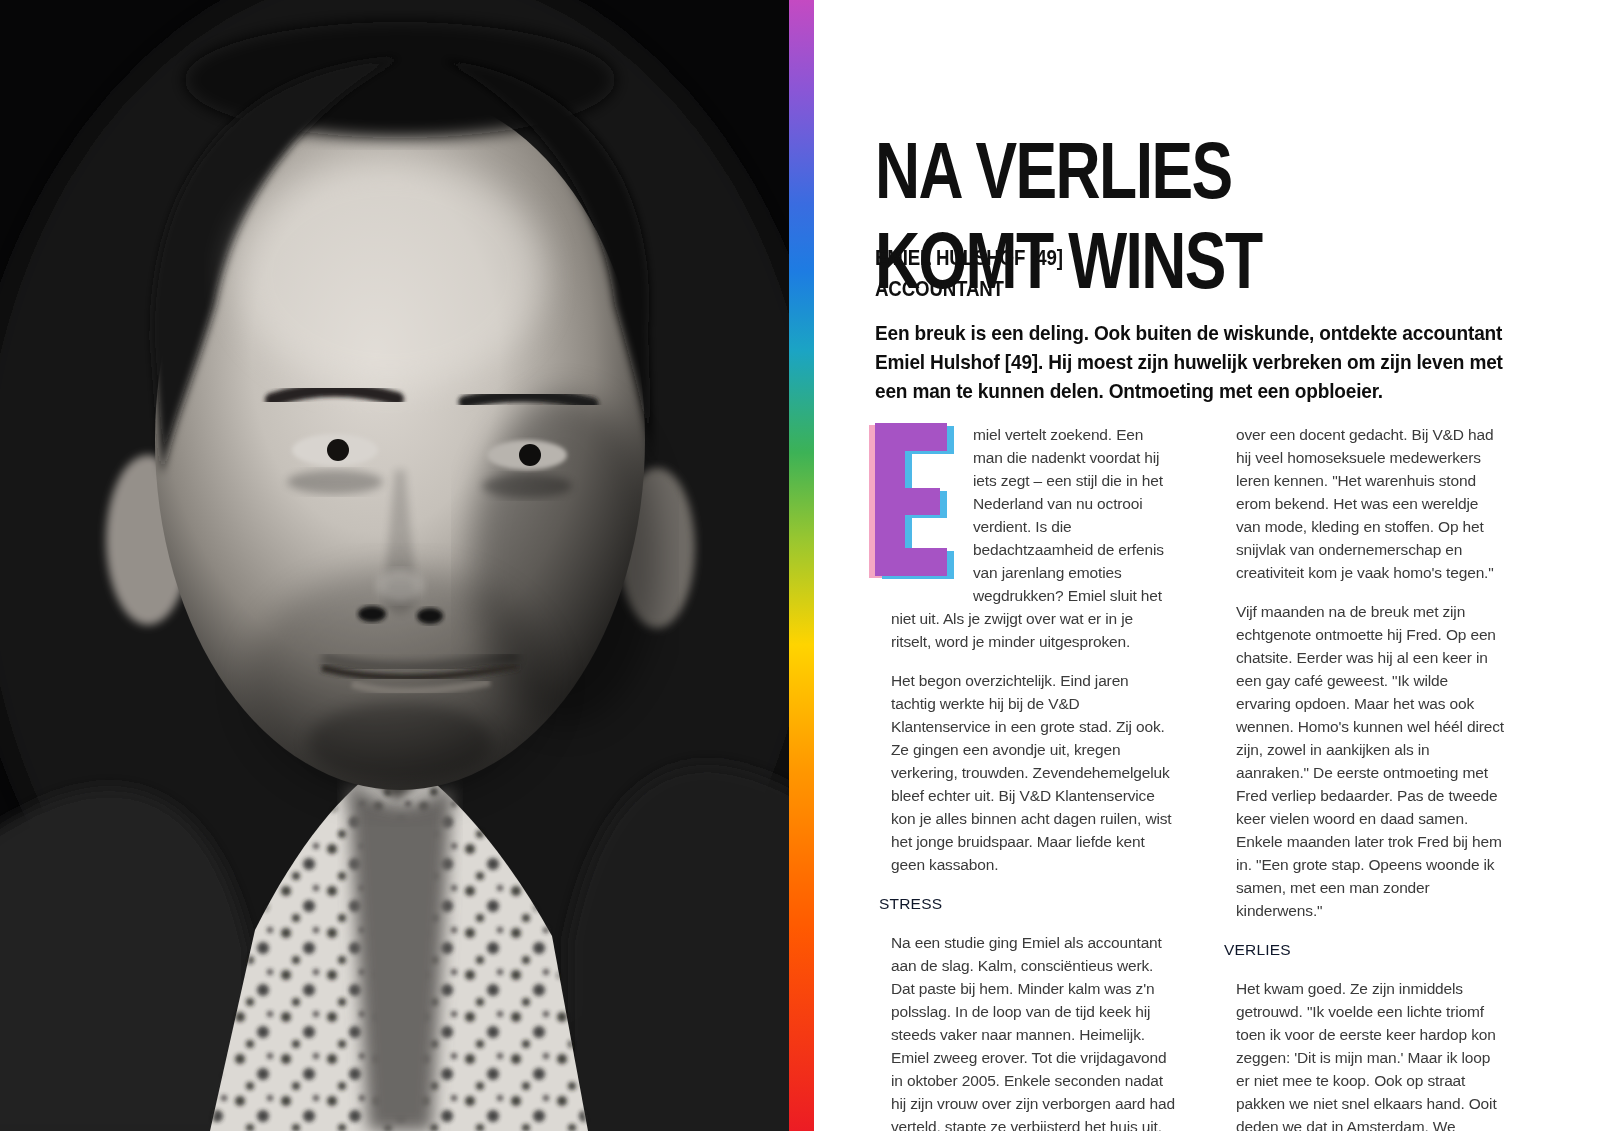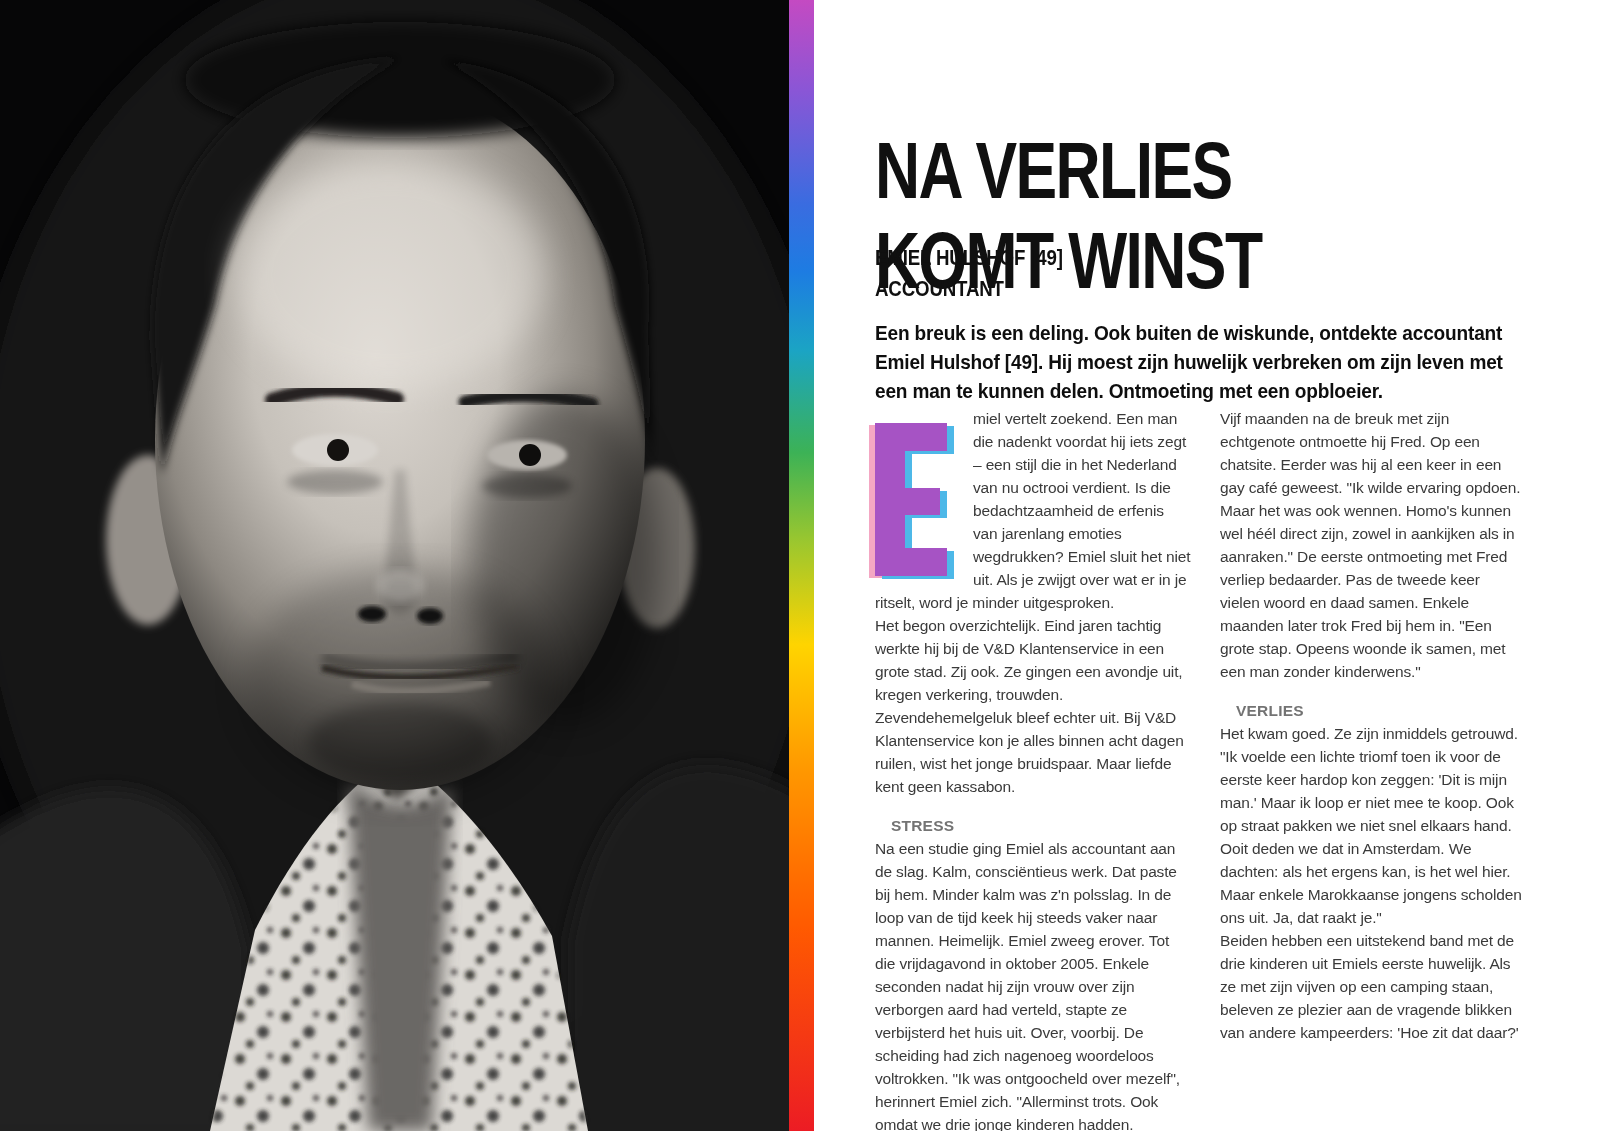--- a/index.html
+++ b/index.html
@@ -55,31 +55,31 @@
     letter-spacing:-0.2px;
     color:#0e0e0e;
     transform:scaleX(0.93); transform-origin:left top;
   }
 
   .col { position:absolute; top:407px; }
   .col1 { left:875px; width:316px; }
   .col2 { left:1220px; width:302px; }
 
   .col p {
-    margin:0;
+    margin:16px;
     font-size:15.5px; line-height:23px;
     letter-spacing:-0.15px;
     color:var(--body,#3a3a3a);
   }
   .sec {
-    margin:16px 0 0 16px;
+    margin:16px 0 0 4px;
     font-size:15.5px; line-height:23px;
-    font-weight:bold;
+    font-weight:normal;
     letter-spacing:0.2px;
-    color:#737373;
+    color:#0f172a;
   }
 
   
   .dropcap {
     position:relative;
     float:left;
     width:88px; height:156px;
     margin:16px 10px 6px 0;
   }
   .dropcap .e {
@@ -208,19 +208,20 @@
   </div>
   <p>miel vertelt zoekend. Een man die nadenkt voordat hij iets zegt – een stijl die in het Nederland van nu octrooi verdient. Is die bedachtzaamheid de erfenis van jarenlang emoties wegdrukken? Emiel sluit het niet uit. Als je zwijgt over wat er in je ritselt, word je minder uitgesproken.</p>
   <p>Het begon overzichtelijk. Eind jaren tachtig werkte hij bij de V&amp;D Klantenservice in een grote stad. Zij ook. Ze gingen een avondje uit, kregen verkering, trouwden. Zevendehemelgeluk bleef echter uit. Bij V&amp;D Klantenservice kon je alles binnen acht dagen ruilen, wist het jonge bruidspaar. Maar liefde kent geen kassabon.</p>
 
   <h3 class="sec">STRESS</h3>
   <p>Na een studie ging Emiel als accountant aan de slag. Kalm, consciëntieus werk. Dat paste bij hem. Minder kalm was z'n polsslag. In de loop van de tijd keek hij steeds vaker naar mannen. Heimelijk. Emiel zweeg erover. Tot die vrijdagavond in oktober 2005. Enkele seconden nadat hij zijn vrouw over zijn verborgen aard had verteld, stapte ze verbijsterd het huis uit. Over, voorbij. De scheiding had zich nagenoeg woordeloos voltrokken. "Ik was ontgoocheld over mezelf", herinnert Emiel zich. "Allerminst trots. Ook omdat we drie jonge kinderen hadden. Indertijd waren ze twee, vier en zes jaar." Tijdelijk nam hij zijn intrek bij z'n ouders. Zijn oudste zoon en dochter hielpen met het overhuizen van de spullen. Later kon Emiel op een appartementje terecht. In die tijd viel hij vijftien kilo af. Van de stress.</p>
 
 </div>
 
 <div class="col col2">
+  <p>over een docent gedacht. Bij V&amp;D had hij veel homoseksuele medewerkers leren kennen. "Het warenhuis stond erom bekend. Het was een wereldje van mode, kleding en stoffen. Op het snijvlak van ondernemerschap en creativiteit kom je vaak homo's tegen."</p>
   <p>Vijf maanden na de breuk met zijn echtgenote ontmoette hij Fred. Op een chatsite. Eerder was hij al een keer in een gay café geweest. "Ik wilde ervaring opdoen. Maar het was ook wennen. Homo's kunnen wel héél direct zijn, zowel in aankijken als in aanraken." De eerste ontmoeting met Fred verliep bedaarder. Pas de tweede keer vielen woord en daad samen. Enkele maanden later trok Fred bij hem in. "Een grote stap. Opeens woonde ik samen, met een man zonder kinderwens."</p>
 
   <h3 class="sec">VERLIES</h3>
   <p>Het kwam goed. Ze zijn inmiddels getrouwd. "Ik voelde een lichte triomf toen ik voor de eerste keer hardop kon zeggen: 'Dit is mijn man.' Maar ik loop er niet mee te koop. Ook op straat pakken we niet snel elkaars hand. Ooit deden we dat in Amsterdam. We dachten: als het ergens kan, is het wel hier. Maar enkele Marokkaanse jongens scholden ons uit. Ja, dat raakt je."</p>
   <p>Beiden hebben een uitstekend band met de drie kinderen uit Emiels eerste huwelijk. Als ze met zijn vijven op een camping staan, beleven ze plezier aan de vragende blikken van andere kampeerders: 'Hoe zit dat daar?'</p>
 
 </div>
 
 </body></html>

